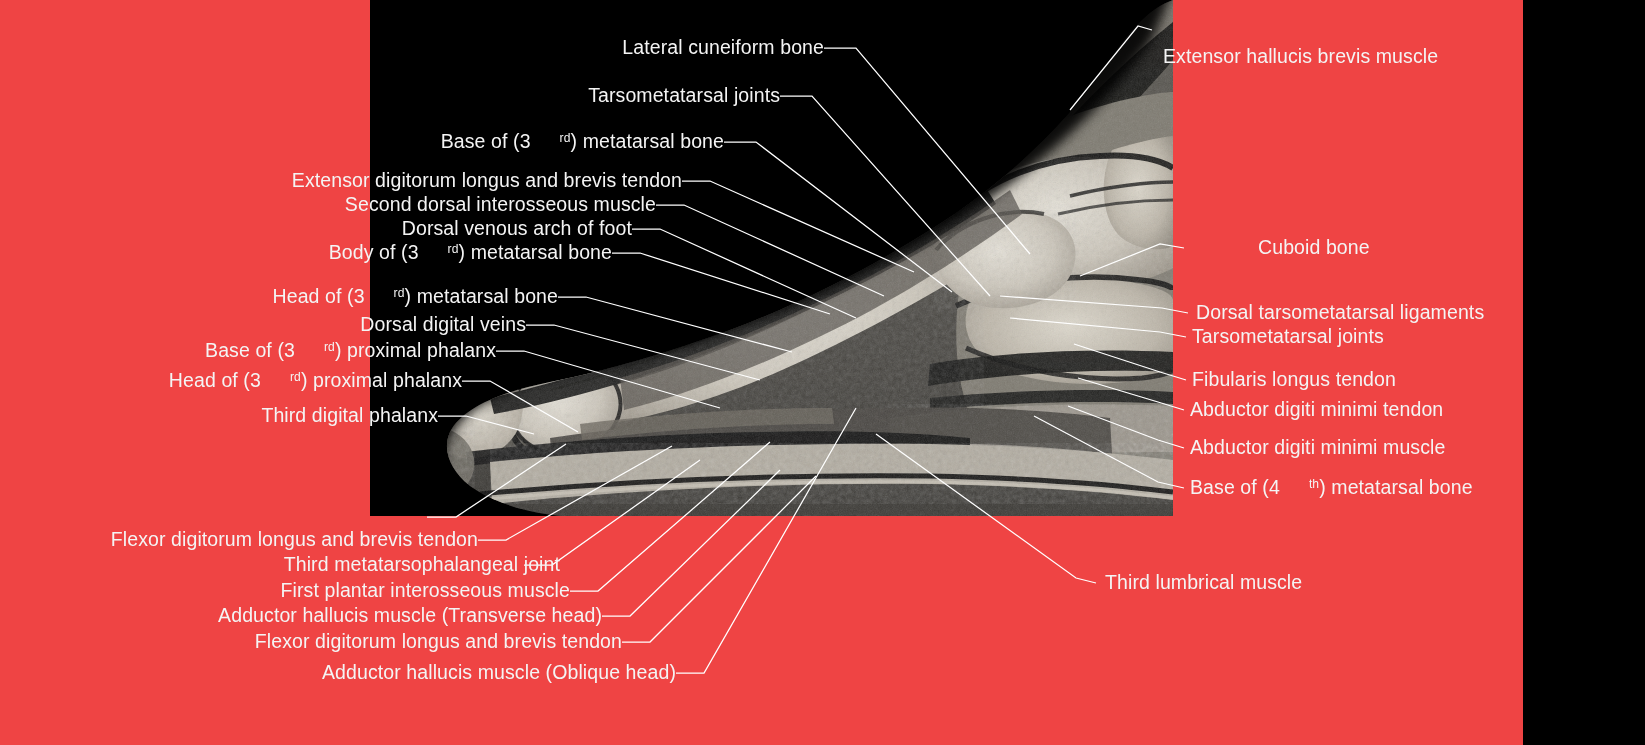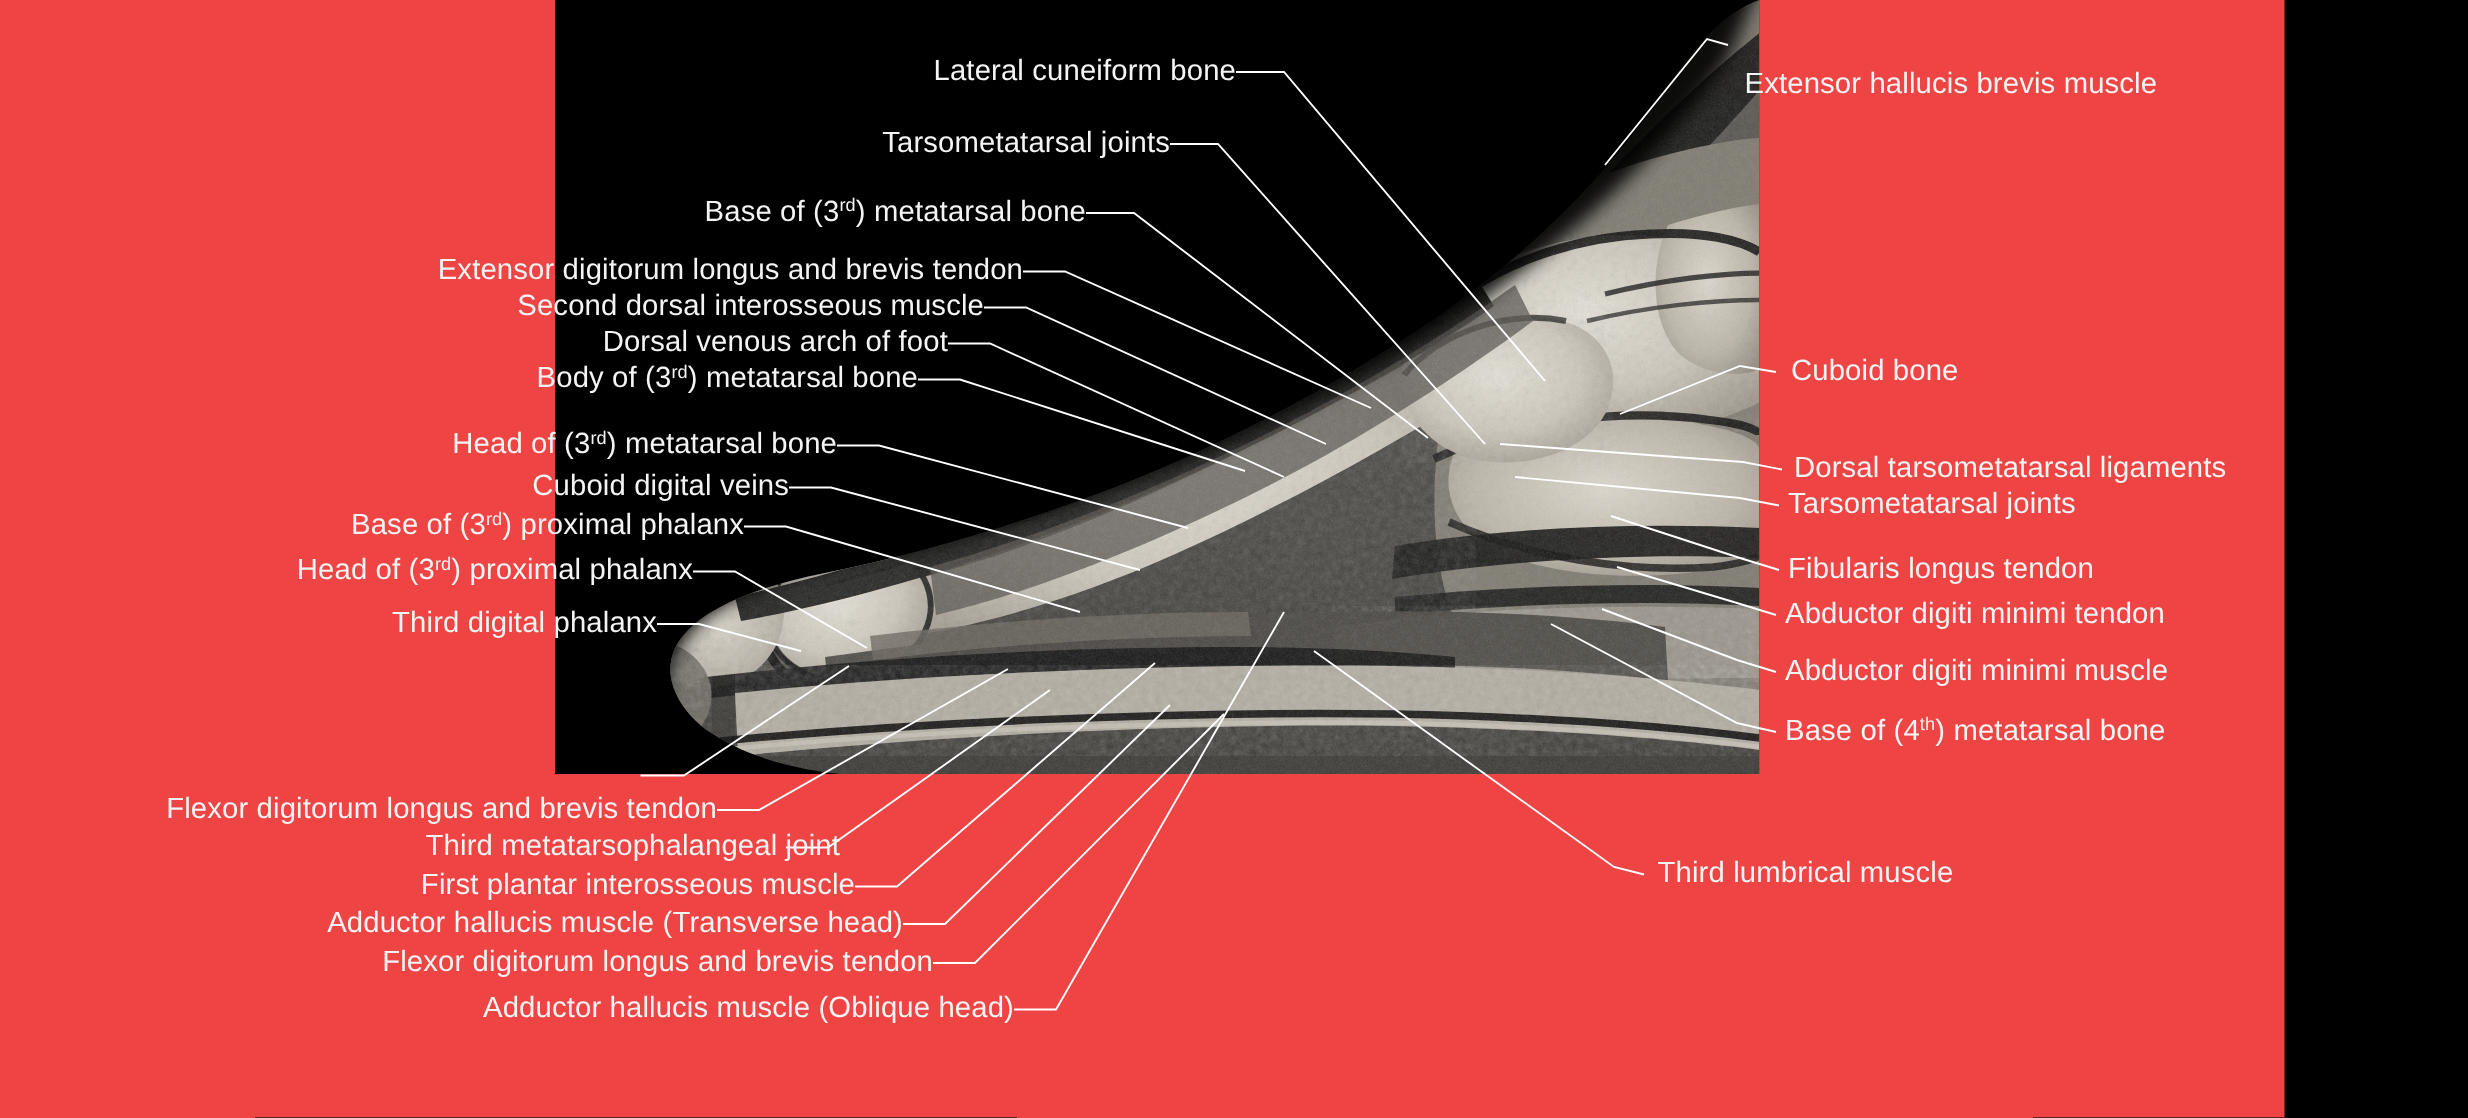--- a/index.html
+++ b/index.html
@@ -48,20 +48,21 @@
     line-height: 1;
     white-space: nowrap;
     letter-spacing: 0.1px;
   }
   .label.right-align { transform: translate(-100%, -50%); }
   .label.left-align  { transform: translate(0, -50%); }
   .label sup {
     font-size: 0.62em;
     vertical-align: 0.52em;
     line-height: 0;
+    margin-left: 29px;
   }
 </style>
 </head>
 <body>
 
 <div id="root">
 
   <div id="mri-wrap">
     <svg width="803" height="516" viewBox="0 0 803 516" xmlns="http://www.w3.org/2000/svg">
       <defs>
@@ -294,33 +295,33 @@
   </svg>
 
   <div class="label right-align" style="left:824px; top:48px;"><span>Lateral cuneiform bone</span></div>
   <div class="label right-align" style="left:780px; top:96px;"><span>Tarsometatarsal joints</span></div>
   <div class="label right-align" style="left:724px; top:142px;"><span>Base of (3</span><sup>rd</sup><span>) metatarsal bone</span></div>
   <div class="label right-align" style="left:682px; top:181px;"><span>Extensor digitorum  longus and brevis tendon</span></div>
   <div class="label right-align" style="left:656px; top:205px;"><span>Second dorsal interosseous muscle</span></div>
   <div class="label right-align" style="left:632px; top:229px;"><span>Dorsal venous arch of foot</span></div>
   <div class="label right-align" style="left:612px; top:253px;"><span>Body of (3</span><sup>rd</sup><span>) metatarsal bone</span></div>
   <div class="label right-align" style="left:558px; top:297px;"><span>Head of (3</span><sup>rd</sup><span>) metatarsal bone</span></div>
-  <div class="label right-align" style="left:526px; top:325px;"><span>Cuboid digital veins</span></div>
+  <div class="label right-align" style="left:526px; top:325px;"><span>Dorsal digital veins</span></div>
   <div class="label right-align" style="left:496px; top:351px;"><span>Base of (3</span><sup>rd</sup><span>) proximal phalanx</span></div>
   <div class="label right-align" style="left:462px; top:381px;"><span>Head of (3</span><sup>rd</sup><span>) proximal phalanx</span></div>
   <div class="label right-align" style="left:438px; top:416px;"><span>Third digital phalanx</span></div>
   <div class="label right-align" style="left:478px; top:540px;"><span>Flexor digitorum longus and brevis tendon</span></div>
   <div class="label right-align" style="left:540px; top:565px;margin-left:20px;"><span>Third metatarsophalangeal joint</span></div>
   <div class="label right-align" style="left:570px; top:591px;"><span>First plantar interosseous muscle</span></div>
   <div class="label right-align" style="left:602px; top:616px;"><span>Adductor hallucis muscle (Transverse head)</span></div>
   <div class="label right-align" style="left:622px; top:642px;"><span>Flexor digitorum longus and brevis tendon</span></div>
   <div class="label right-align" style="left:676px; top:673px;"><span>Adductor hallucis muscle (Oblique head)</span></div>
 
   <div class="label left-align" style="left:1163px; top:31px;margin-top:26px;"><span>Extensor hallucis brevis muscle</span></div>
-  <div class="label left-align" style="left:1194px; top:248px;text-align:right;"><span>Cuboid bone</span></div>
+  <div class="label left-align" style="left:1258px; top:248px;text-align:right;"><span>Cuboid bone</span></div>
   <div class="label left-align" style="left:1196px; top:313px;"><span>Dorsal tarsometatarsal ligaments</span></div>
   <div class="label left-align" style="left:1192px; top:337px;"><span>Tarsometatarsal joints</span></div>
   <div class="label left-align" style="left:1192px; top:380px;"><span>Fibularis longus tendon</span></div>
   <div class="label left-align" style="left:1190px; top:410px;"><span>Abductor digiti minimi tendon</span></div>
   <div class="label left-align" style="left:1190px; top:448px;"><span>Abductor digiti minimi muscle</span></div>
   <div class="label left-align" style="left:1190px; top:488px;"><span>Base of (4</span><sup>th</sup><span>) metatarsal bone</span></div>
   <div class="label left-align" style="left:1105px; top:583px;"><span>Third lumbrical muscle</span></div>
 
 </div>
 

